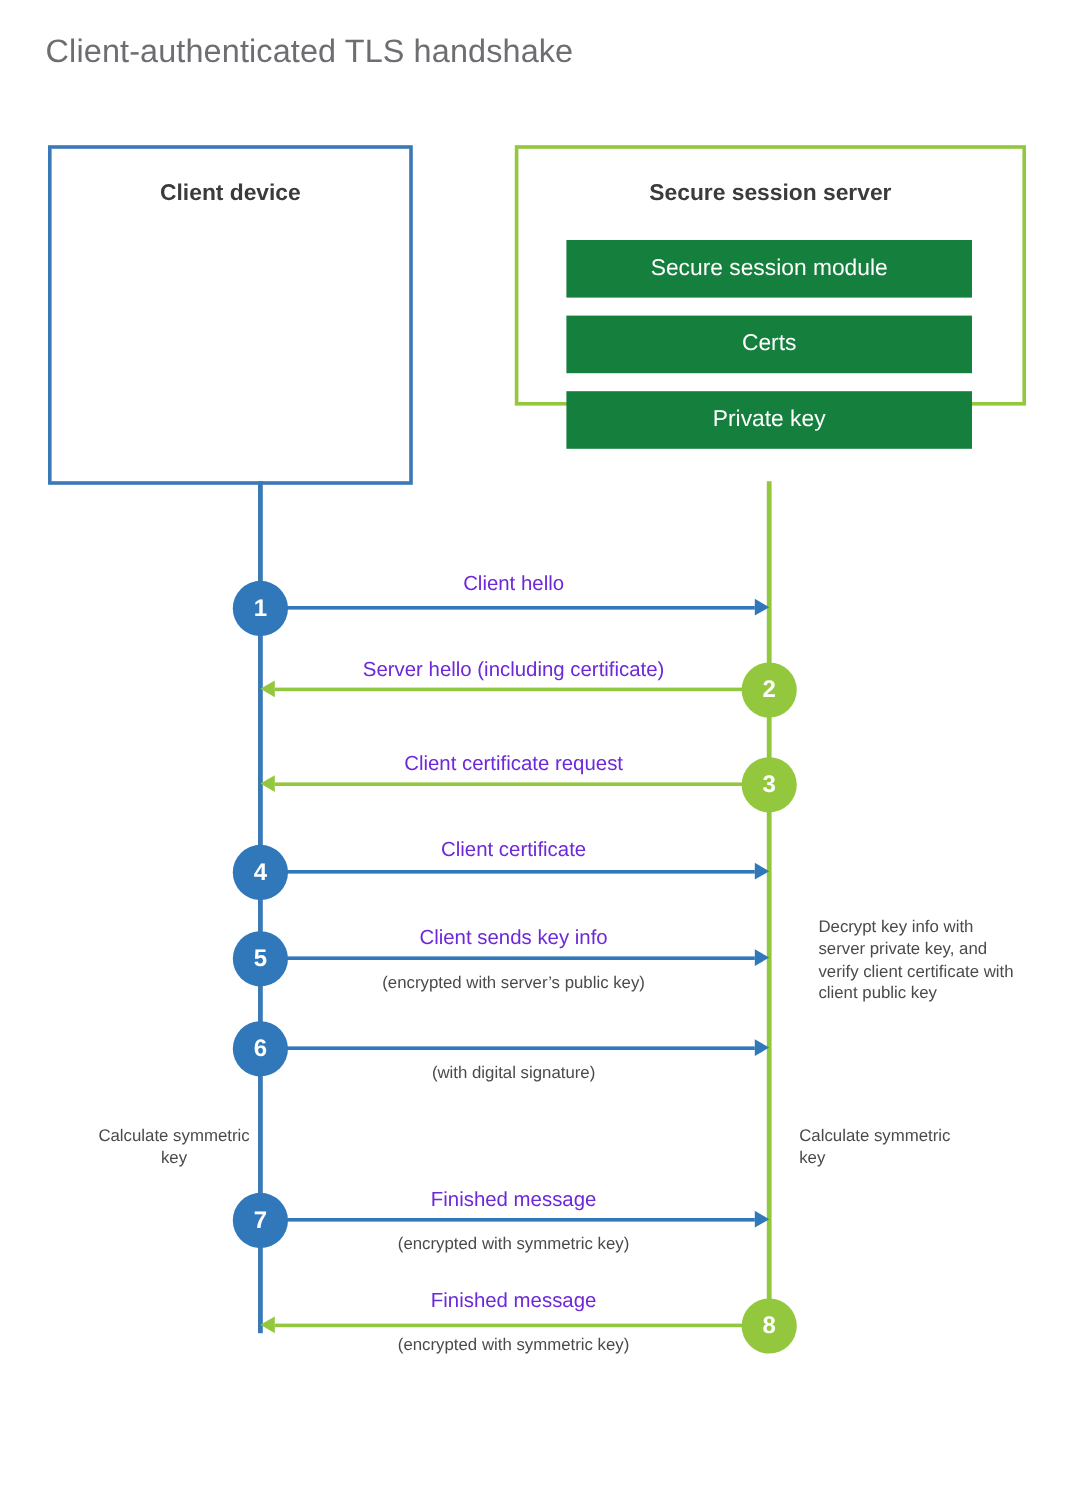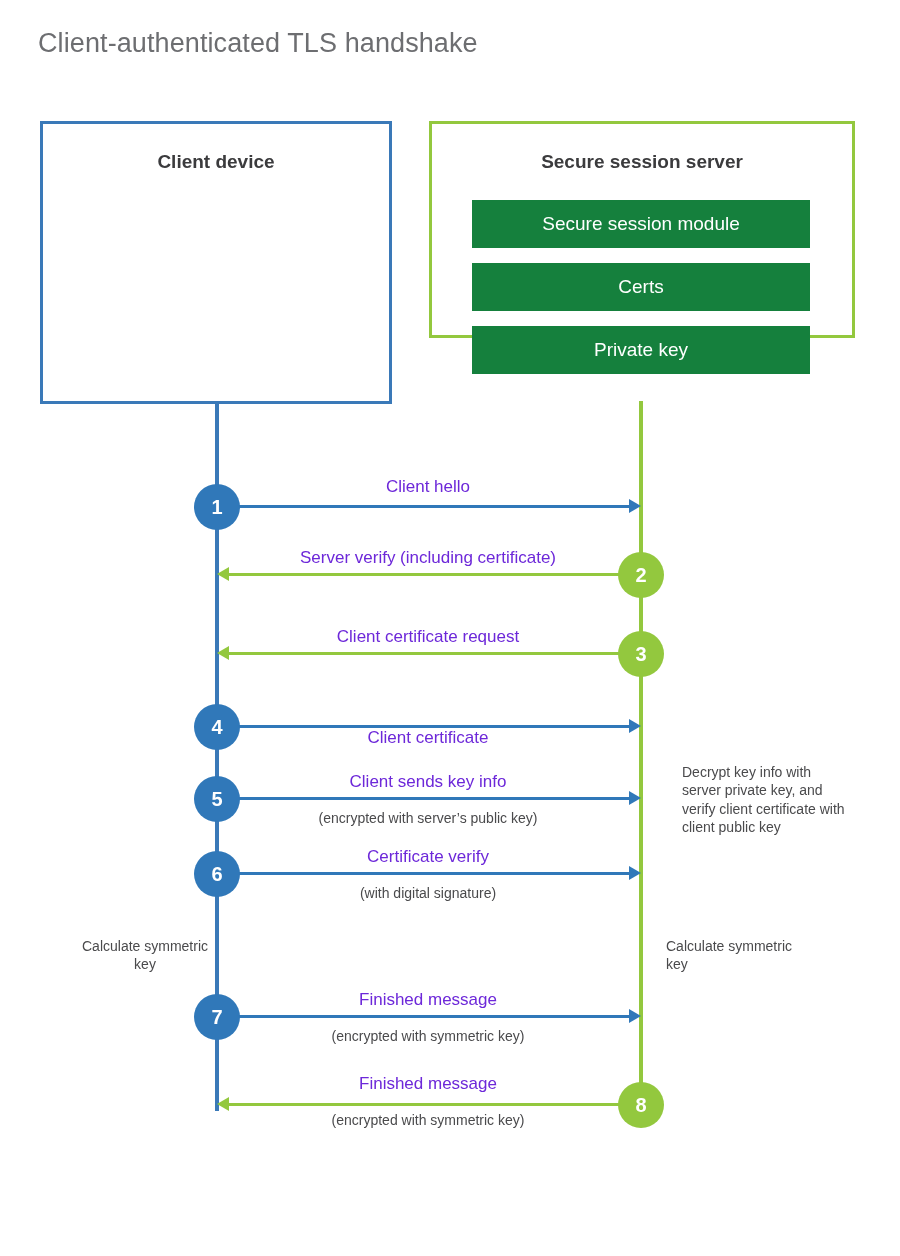--- a/index.html
+++ b/index.html
@@ -31,21 +31,21 @@
   }
   
   .party-box {
     position: absolute;
     background: #ffffff;
     box-sizing: border-box;
   }
   #client-box {
     left: 40px;
     top: 121px;
-    width: 352px;
+    width: 304px;
     height: 283px;
     border: 3px solid #3a79b8;
   }
   #server-box {
     left: 429px;
     top: 121px;
     width: 426px;
     height: 217px;
     border: 3px solid #93c83e;
     text-decoration: underline;
@@ -213,42 +213,41 @@
   </div>
 
   <div class="lifeline" id="client-lifeline"></div>
   <div class="lifeline" id="server-lifeline"></div>
 
   <div class="step-label" style="left:217px; top:477px; width:422px;">Client hello</div>
   <div class="arrow-line blue" style="left:217px; top:505px; width:412px;"></div>
   <div class="arrow-head right blue" style="left:629px; top:499px;"></div>
   <div class="step-circle blue" style="left:194px; top:484px;">1</div>
 
-  <div class="step-label" style="left:217px; top:548px; width:422px;">Server verify (including certificate)</div>
+  <div class="step-label" style="left:217px; top:548px; width:422px;">Server hello (including certificate)</div>
   <div class="arrow-line green" style="left:229px; top:573px; width:410px;"></div>
   <div class="arrow-head left green" style="left:217px; top:567px;"></div>
   <div class="step-circle green" style="left:618px; top:552px;">2</div>
 
   <div class="step-label" style="left:217px; top:627px; width:422px;">Client certificate request</div>
   <div class="arrow-line green" style="left:229px; top:652px; width:410px;"></div>
   <div class="arrow-head left green" style="left:217px; top:646px;"></div>
   <div class="step-circle green" style="left:618px; top:631px;">3</div>
 
-  <div class="step-label" style="left:217px; top:728px; width:422px;">Client certificate</div>
+  <div class="step-label" style="left:217px; top:698px; width:422px;">Client certificate</div>
   <div class="arrow-line blue" style="left:217px; top:725px; width:412px;"></div>
   <div class="arrow-head right blue" style="left:629px; top:719px;"></div>
   <div class="step-circle blue" style="left:194px; top:704px;">4</div>
 
   <div class="step-label" style="left:217px; top:772px; width:422px;">Client sends key info</div>
   <div class="arrow-line blue" style="left:217px; top:797px; width:412px;"></div>
   <div class="arrow-head right blue" style="left:629px; top:791px;"></div>
   <div class="step-sublabel" style="left:217px; top:810px; width:422px;">(encrypted with server’s public key)</div>
   <div class="step-circle blue" style="left:194px; top:776px;">5</div>
 
-  <div class="step-label" style="left:217px; top:847px; width:422px;">Certificate verify</div>
   <div class="arrow-line blue" style="left:217px; top:872px; width:412px;"></div>
   <div class="arrow-head right blue" style="left:629px; top:866px;"></div>
   <div class="step-sublabel" style="left:217px; top:885px; width:422px;">(with digital signature)</div>
   <div class="step-circle blue" style="left:194px; top:851px;">6</div>
 
   <div class="annotation" id="annotation-server-decrypt">Decrypt key info with server private key, and verify client certificate with client public key</div>
   <div class="annotation" id="annotation-client-symkey">Calculate symmetric key</div>
   <div class="annotation" id="annotation-server-symkey">Calculate symmetric key</div>
 
   <div class="step-label" style="left:217px; top:990px; width:422px;">Finished message</div>

